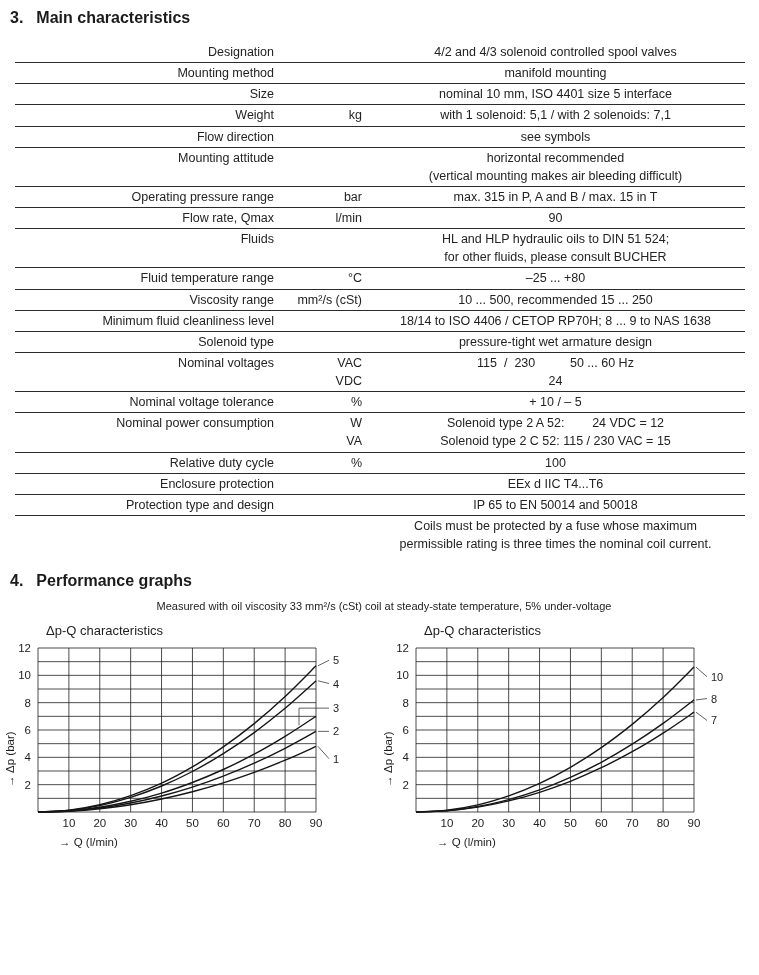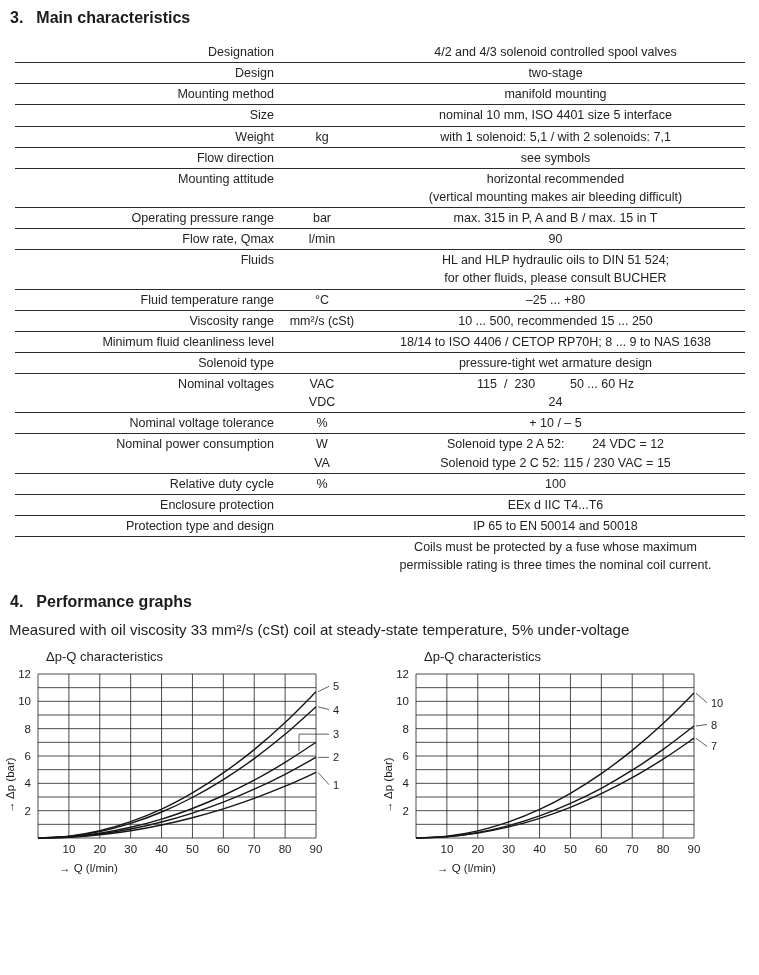--- a/index.html
+++ b/index.html
@@ -9,23 +9,23 @@
   }
   .heading{display:flex;gap:13px;font-weight:bold;font-size:16px;color:#1b1b1b;margin:0 0 0 10px;}
   #heading-main{padding-top:9px;}
   #heading-perf{margin-top:18px;}
   table.chars{border-collapse:collapse;table-layout:fixed;width:730px;margin:15px 0 0 15px;}
   table.chars td{
     font-size:12.5px;line-height:1.45;padding:1px 4px;vertical-align:top;border:none;color:#232323;
   }
   table.chars tr + tr td{border-top:1px solid #2b2b2b;}
   td.c-label{width:255px;text-align:right;}
-  td.c-unit{width:80px;text-align:center;border-left:1px solid #2b2b2b;border-right:1px solid #2b2b2b;white-space:pre-wrap;}
+  td.c-unit{width:80px;text-align:right;border-left:1px solid #2b2b2b;border-right:1px solid #2b2b2b;white-space:pre-wrap;}
   td.c-value{text-align:center;white-space:pre-wrap;}
-  .subtitle{font-size:15px;margin:10px 0 0 9px;color:#232323;}
+  .subtitle{font-size:11px;margin:10px 0 0 9px;color:#232323;text-align:center;}
   .charts{display:flex;gap:6px;margin:10px 0 0 4px;}
   .charts svg{display:block;}
   svg text{font-family:"Liberation Sans", sans-serif;fill:#1e1e1e;}
   .grid-line{stroke:#1f1f1f;stroke-width:0.8;}
   .curve{stroke:#161616;stroke-width:1.4;fill:none;}
   .leader{stroke:#3a3a3a;stroke-width:0.8;fill:none;}
 </style>
 </head>
 <body>
 
@@ -35,25 +35,20 @@
     <span>3.</span>
     <span>Main characteristics</span>
   </div>
 
   <table class="chars">
     <tbody id="chars-body">
         <tr>
           <td class="c-label">Designation</td>
           <td class="c-unit"></td>
           <td class="c-value">4/2 and 4/3 solenoid controlled spool valves</td>
-        </tr>
-        <tr>
-          <td class="c-label">Design</td>
-          <td class="c-unit"></td>
-          <td class="c-value">two-stage</td>
         </tr>
         <tr>
           <td class="c-label">Mounting method</td>
           <td class="c-unit"></td>
           <td class="c-value">manifold mounting</td>
         </tr>
         <tr>
           <td class="c-label">Size</td>
           <td class="c-unit"></td>
           <td class="c-value">nominal 10 mm, ISO 4401 size 5 interface</td>

